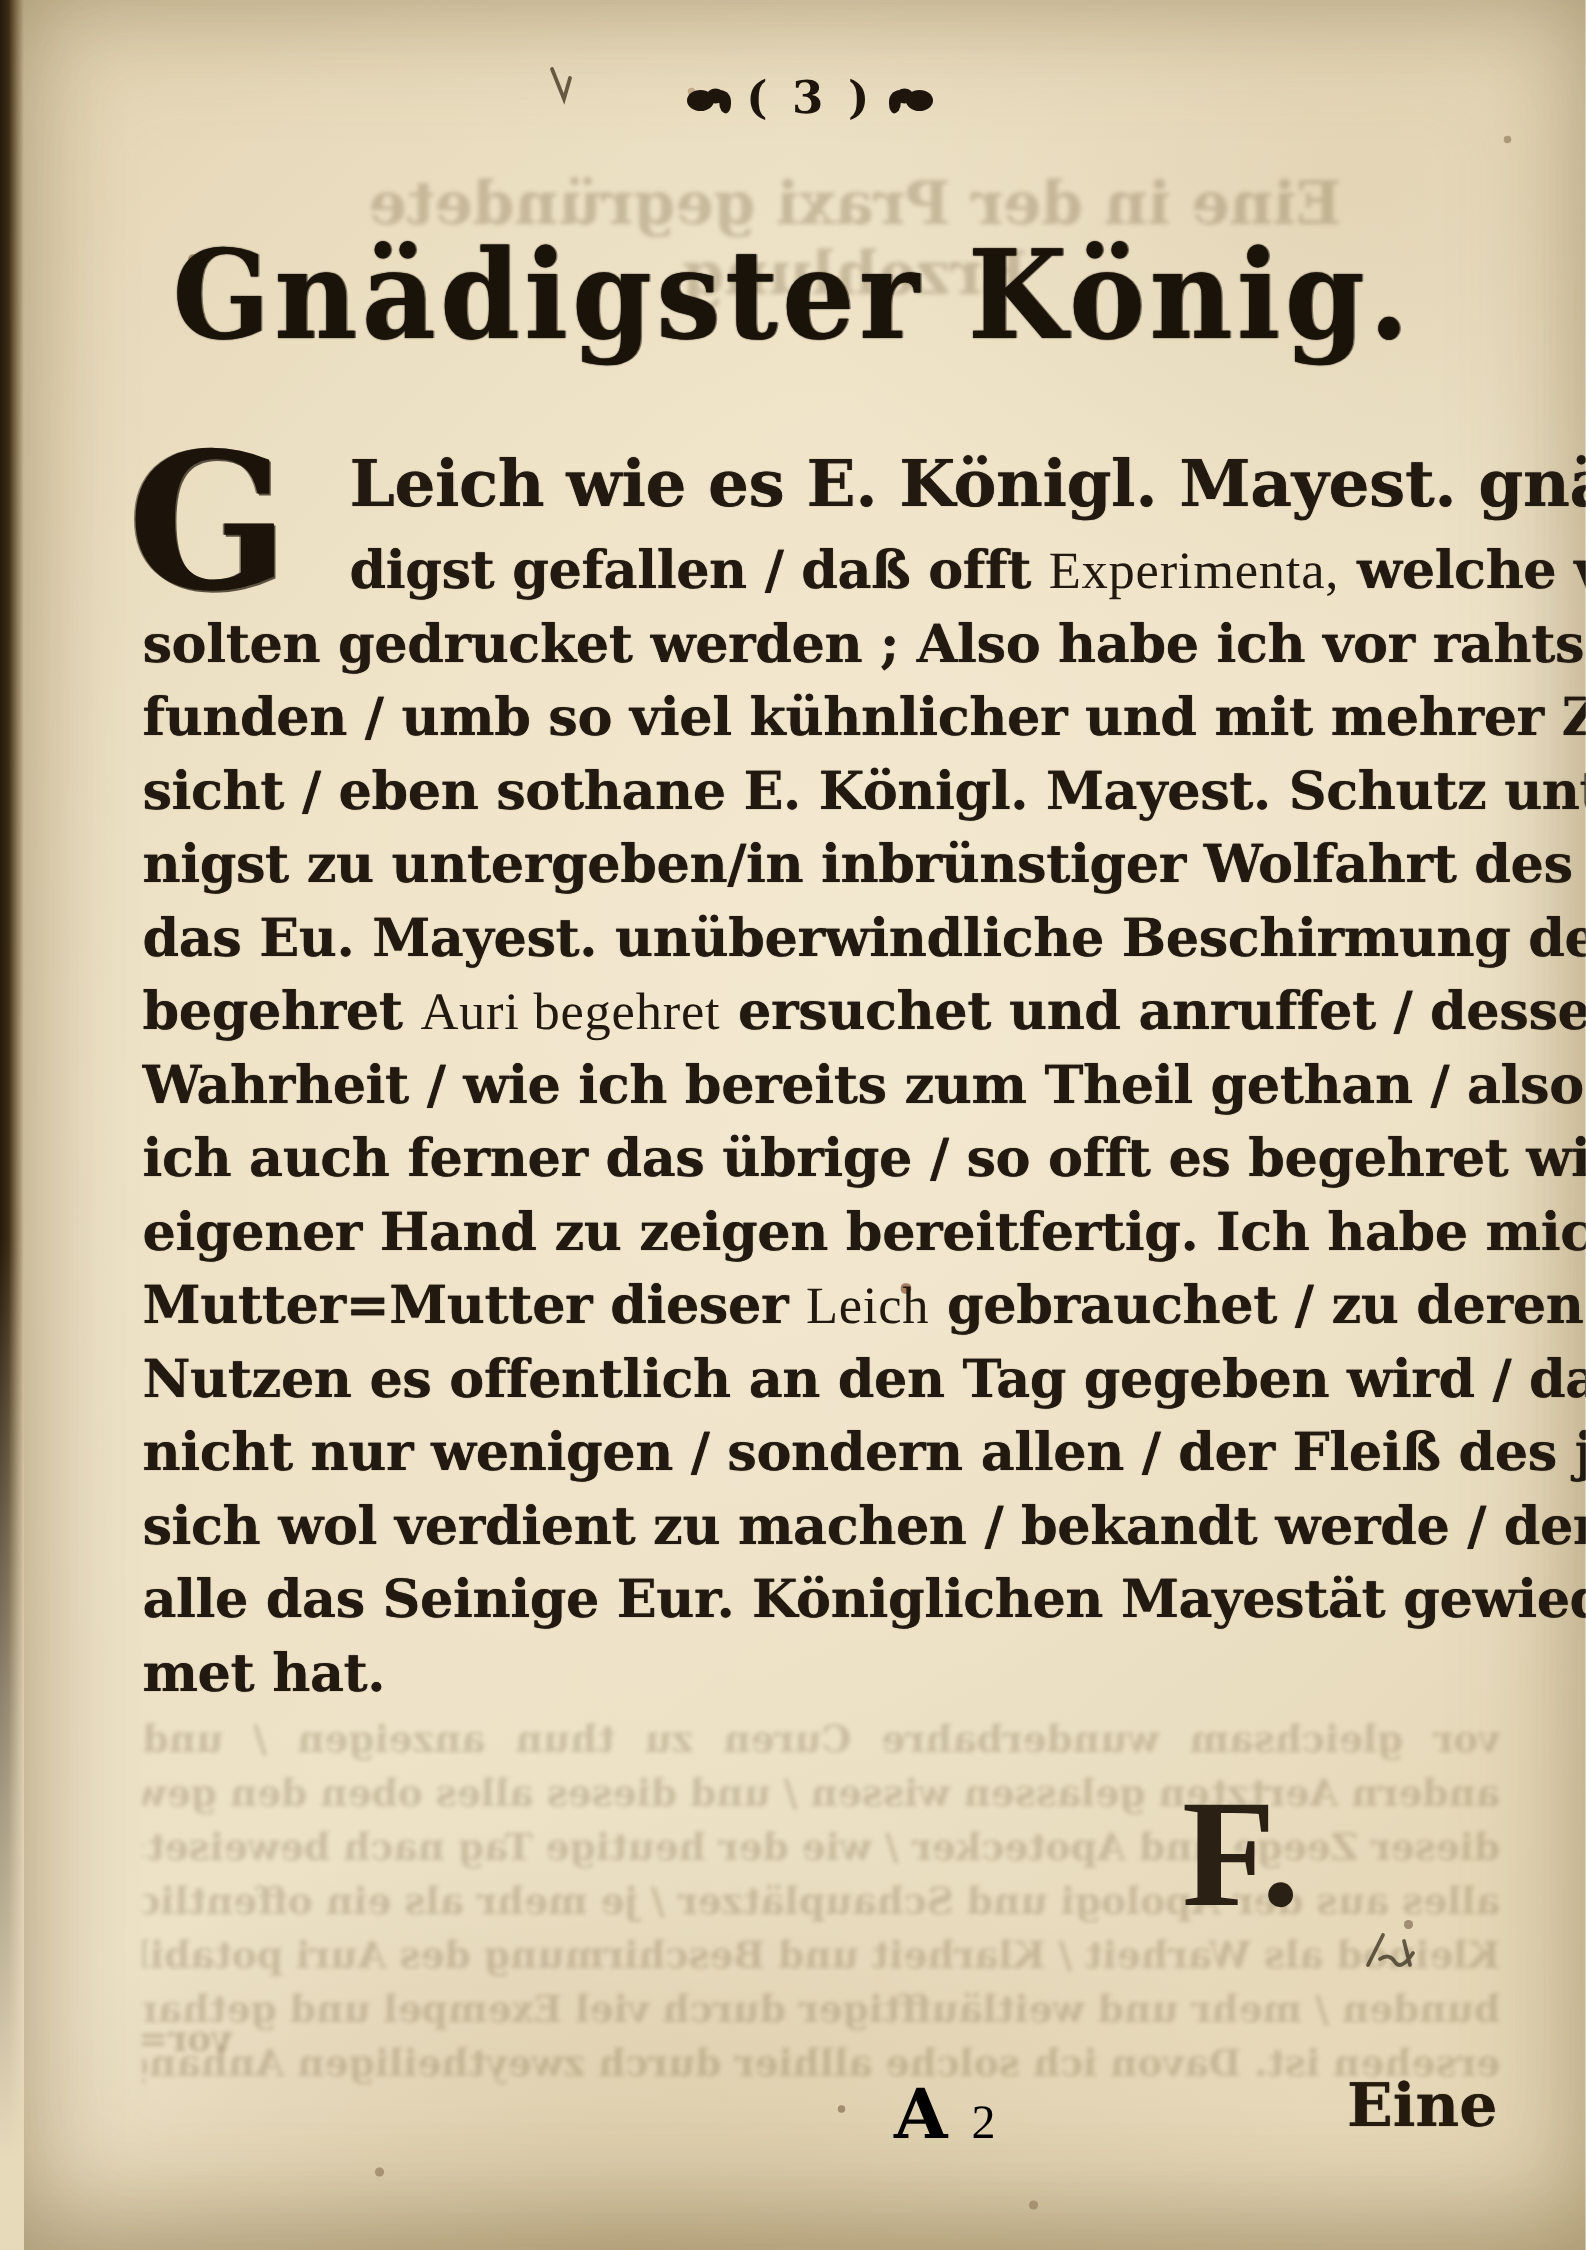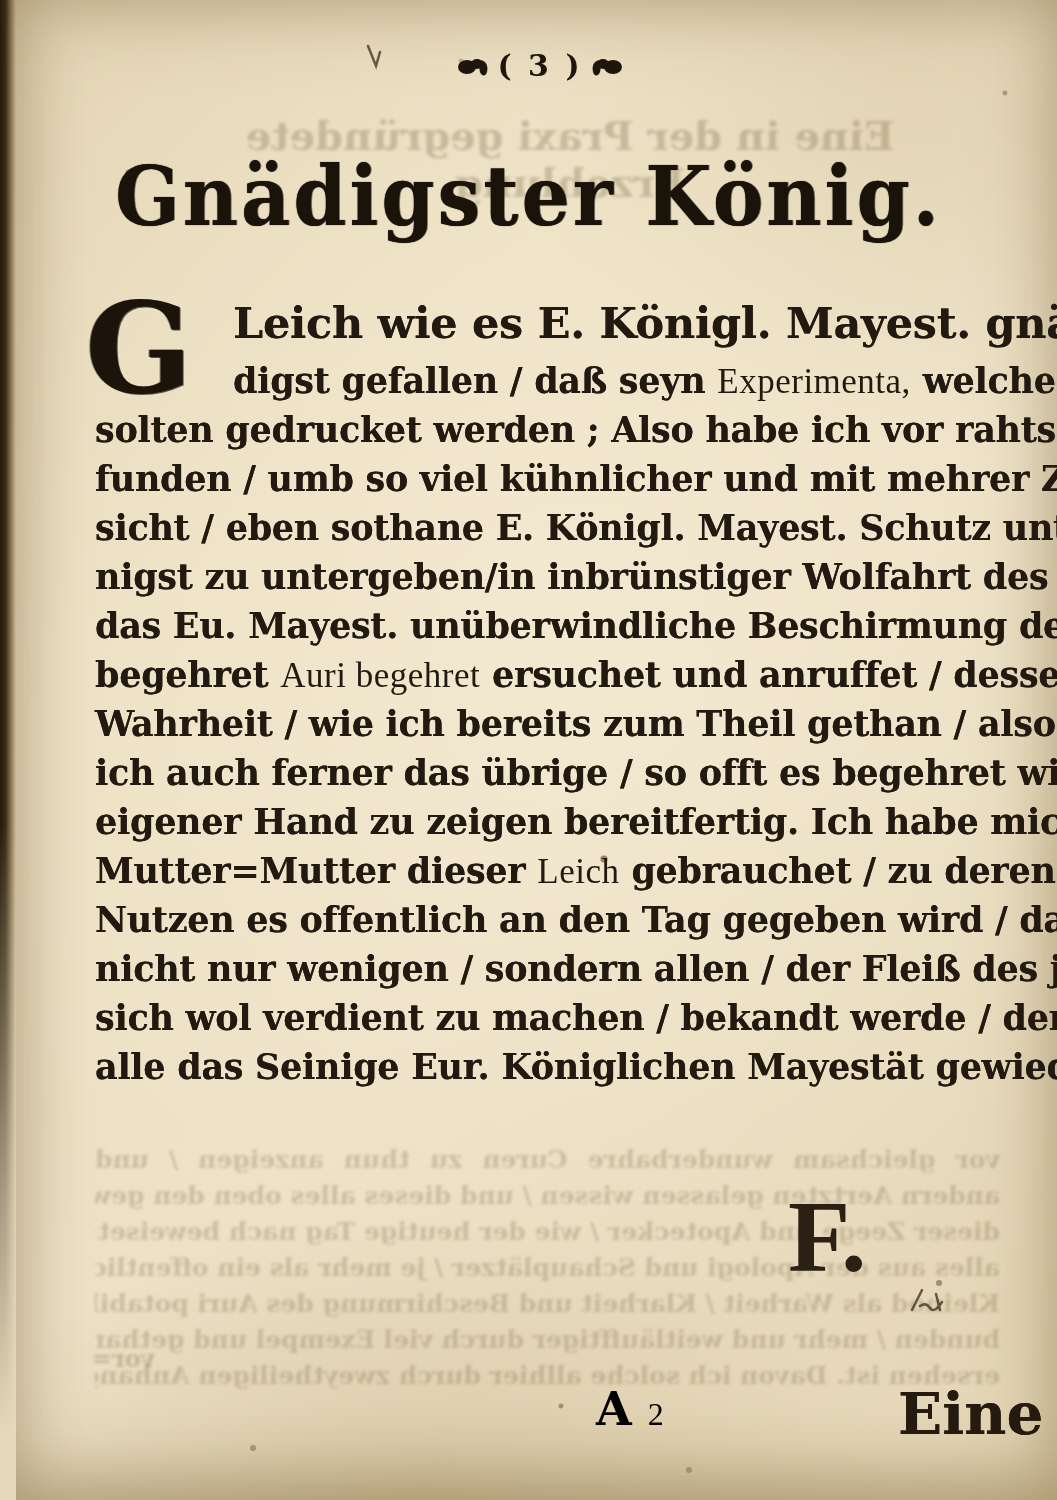--- a/index.html
+++ b/index.html
@@ -53,21 +53,21 @@
   .line.indented{margin-left:138px;}
   .line.last{text-align-last:left;}
   .antiqua{font-family:"Liberation Serif",serif;font-weight:400;letter-spacing:.5px;text-shadow:none;margin-top:21px;}
   
   .sig-initial{position:absolute;left:788px;top:1178px;font-family:"Liberation Serif",serif;
     font-weight:700;font-size:102px;color:#2a2114;}
   
   .sigmark{position:absolute;left:596px;top:1382px;font-weight:700;font-size:46px;color:#000000;
     font-family:"DejaVu Serif",serif;}
   .sigmark .num{font-size:32px;font-weight:400;margin-left:16px;font-family:"Liberation Serif",serif;}
-  .catchword{position:absolute;left:898px;top:1380px;font-weight:700;font-size:58px;color:#241b0e;
+  .catchword{position:absolute;left:898px;top:1380px;font-weight:700;font-size:40px;color:#241b0e;
     font-family:"DejaVu Serif",serif;text-shadow:0 0 .6px rgba(36,27,14,.9);}
   
   .mark{position:absolute;pointer-events:none;}
 </style>
 </head>
 <body>
 
 <div class="vignette"></div>
 <div class="binding"></div>
 <div class="specks"></div>
@@ -89,35 +89,36 @@
     </svg>
   </span>
 </div>
 
 <div class="title">Gnädigster König.</div>
 
 <div class="para">
   <div class="dropcap">G</div>
   <div>
       <div class="line first indented"><span>Leich wie es E. Königl. Mayest. gnä=</span></div>
-      <div class="line indented"><span>digst gefallen / daß seyn </span><span class="antiqua">Experimenta,</span><span> welche von</span></div>
+      <div class="line indented"><span>digst gefallen / daß offt </span><span class="antiqua">Experimenta,</span><span> welche von</span></div>
       <div class="line"><span>solten gedrucket werden ;  Also habe ich vor rahtsahm be=</span></div>
       <div class="line"><span>funden / umb so viel kühnlicher und mit mehrer Zuver=</span></div>
       <div class="line"><span>sicht / eben sothane E. Königl. Mayest. Schutz unterthä=</span></div>
       <div class="line"><span>nigst zu untergeben/in inbrünstiger Wolfahrt des Volcks/</span></div>
       <div class="line"><span>das Eu. Mayest. unüberwindliche Beschirmung des ge=</span></div>
       <div class="line"><span>begehret </span><span class="antiqua">Auri begehret</span><span> ersuchet und anruffet /  dessen</span></div>
       <div class="line"><span>Wahrheit /  wie ich bereits zum Theil gethan / also bin</span></div>
       <div class="line"><span>ich auch ferner das übrige / so offt es begehret wird /  mit</span></div>
       <div class="line"><span>eigener Hand zu zeigen bereitfertig.  Ich habe mich der</span></div>
       <div class="line"><span>Mutter=Mutter dieser </span><span class="antiqua">Leich</span><span> gebrauchet /  zu deren</span></div>
       <div class="line"><span>Nutzen es offentlich  an den Tag gegeben wird / damit</span></div>
       <div class="line"><span>nicht nur wenigen / sondern allen /  der Fleiß des jenigen</span></div>
       <div class="line"><span>sich wol verdient zu machen / bekandt werde / der sich und</span></div>
       <div class="line"><span>alle das Seinige Eur.  Königlichen Mayestät gewied=</span></div>
+      <div class="line last"><span>met hat.</span></div>
     </div>
 </div>
 
 <div class="ghost ghost-bottom">
     <div class="gline">vor gleichsam wunderbahre Curen zu thun anzeigen / und</div>
     <div class="gline">andern Aertzten gelassen wissen / und dieses alles oben den gewidmet in</div>
     <div class="gline">dieser Zeege und Apotecker / wie der heutige Tag nach beweiset: wie dem</div>
     <div class="gline">alles aus der Apologi und Schauplätzer / je mehr als ein offentliches</div>
     <div class="gline">Kleinod als Warheit / Klarheit und Beschirmung des Auri potabilis ver-</div>
     <div class="gline">bunden / mehr und weitläufftiger durch viel Exempel und gethane Curen zu</div>

